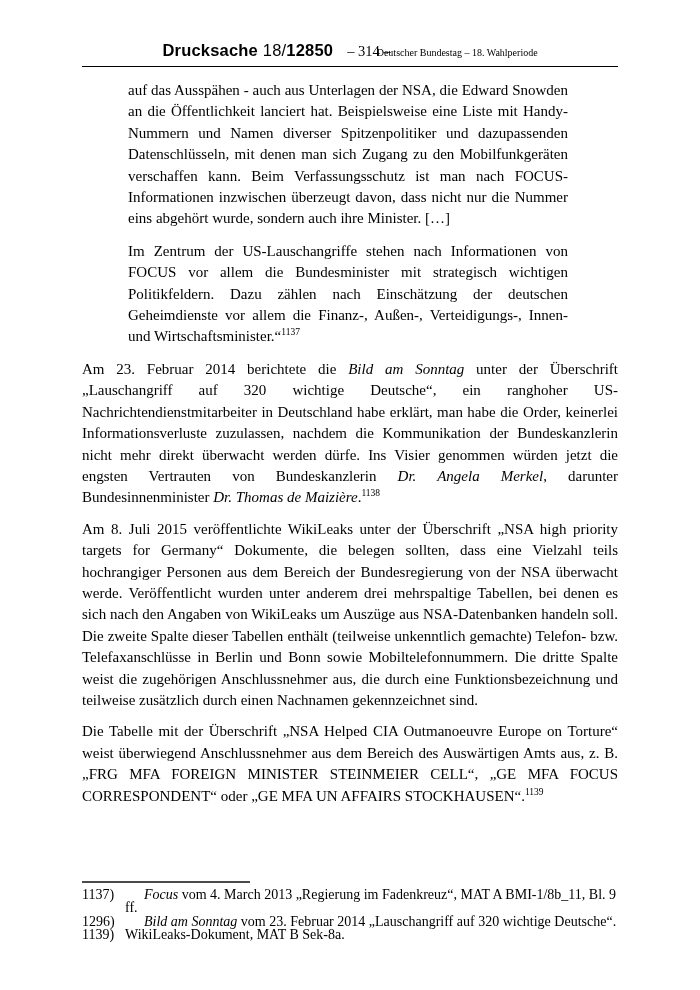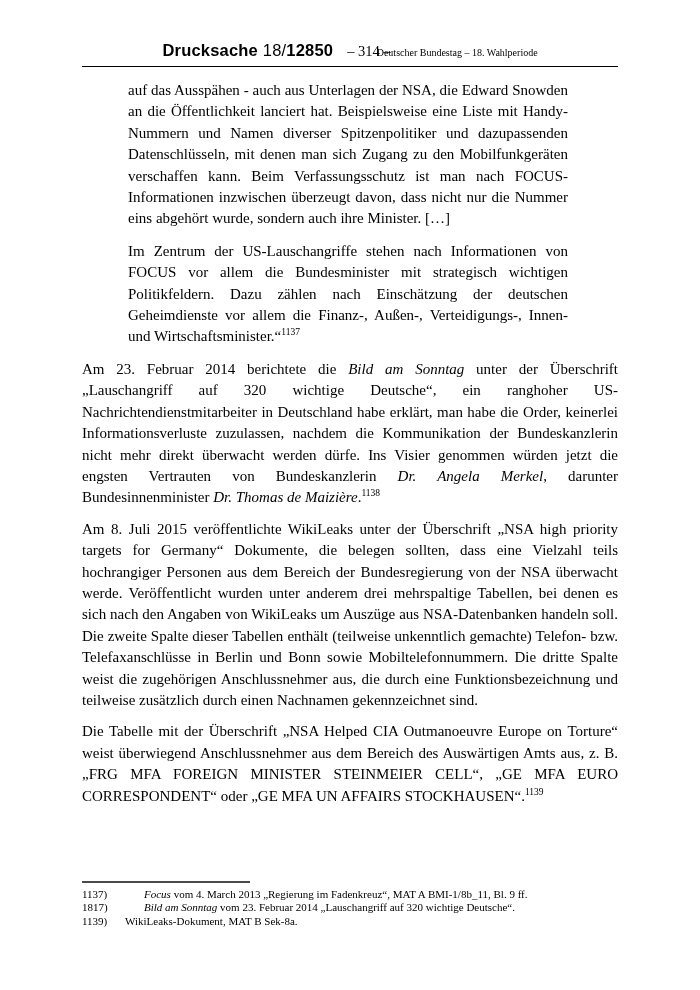--- a/index.html
+++ b/index.html
@@ -73,21 +73,21 @@
     width: 536px;
   }
   .fnrule {
     width: 168px;
     height: 0;
     border-top: 2px solid #4a4a4a;
     margin-bottom: 5px;
   }
   .fn-item {
     display: flex;
-    font-size: 11px;
+    font-size: 14px;
     line-height: 13.3px;
     text-align: left;
   }
   .fn-num { flex: 0 0 43px; }
   .fn-text { flex: 1; }
   .fn-text em { font-style: italic; padding-left: 19px; }
 </style>
 </head>
 <body>
 
@@ -99,32 +99,32 @@
     </div>
     <div class="head-center">– 314 –</div>
     <div class="head-right">Deutscher Bundestag – 18. Wahlperiode</div>
   </header>
 
   <main class="content" id="content">
       <p class="blockquote"><span>auf das Ausspähen - auch aus Unterlagen der NSA, die Edward Snowden an die Öffentlichkeit lanciert hat. Beispielsweise eine Liste mit Handy-Nummern und Namen diverser Spitzenpolitiker und dazupassenden Datenschlüsseln, mit denen man sich Zugang zu den Mobilfunkgeräten verschaffen kann. Beim Verfassungsschutz ist man nach FOCUS-Informationen inzwischen überzeugt davon, dass nicht nur die Nummer eins abgehört wurde, sondern auch ihre Minister. […]</span></p>
       <p class="blockquote"><span>Im Zentrum der US-Lauschangriffe stehen nach Informationen von FOCUS vor allem die Bundesminister mit strategisch wichtigen Politikfeldern. Dazu zählen nach Einschätzung der deutschen Geheimdienste vor allem die Finanz-, Außen-, Verteidigungs-, Innen- und Wirtschaftsminister.“</span><sup class="fnref">1137</sup></p>
       <p class="body"><span>Am 23. Februar 2014 berichtete die </span><em>Bild am Sonntag</em><span> unter der Überschrift „Lauschangriff auf 320 wichtige Deutsche“, ein ranghoher US-Nachrichtendienstmitarbeiter in Deutschland habe erklärt, man habe die Order, keinerlei Informationsverluste zuzulassen, nachdem die Kommunikation der Bundeskanzlerin nicht mehr direkt überwacht werden dürfe. Ins Visier genommen würden jetzt die engsten Vertrauten von Bundeskanzlerin </span><em>Dr. Angela Merkel</em><span>, darunter Bundesinnenminister </span><em>Dr. Thomas de Maizière</em><span>.</span><sup class="fnref">1138</sup></p>
       <p class="body"><span>Am 8. Juli 2015 veröffentlichte WikiLeaks unter der Überschrift „NSA high priority targets for Germany“ Dokumente, die belegen sollten, dass eine Vielzahl teils hochrangiger Personen aus dem Bereich der Bundesregierung von der NSA überwacht werde. Veröffentlicht wurden unter anderem drei mehrspaltige Tabellen, bei denen es sich nach den Angaben von WikiLeaks um Auszüge aus NSA-Datenbanken handeln soll. Die zweite Spalte dieser Tabellen enthält (teilweise unkenntlich gemachte) Telefon- bzw. Telefaxanschlüsse in Berlin und Bonn sowie Mobiltelefonnummern. Die dritte Spalte weist die zugehörigen Anschlussnehmer aus, die durch eine Funktionsbezeichnung und teilweise zusätzlich durch einen Nachnamen gekennzeichnet sind.</span></p>
-      <p class="body"><span>Die Tabelle mit der Überschrift „NSA Helped CIA Outmanoeuvre Europe on Torture“ weist überwiegend Anschlussnehmer aus dem Bereich des Auswärtigen Amts aus, z. B. „FRG MFA FOREIGN MINISTER STEINMEIER CELL“, „GE MFA EURO CORRESPONDENT“ oder „GE MFA UN AFFAIRS STOCKHAUSEN“.</span><sup class="fnref">1139</sup></p>
+      <p class="body"><span>Die Tabelle mit der Überschrift „NSA Helped CIA Outmanoeuvre Europe on Torture“ weist überwiegend Anschlussnehmer aus dem Bereich des Auswärtigen Amts aus, z. B. „FRG MFA FOREIGN MINISTER STEINMEIER CELL“, „GE MFA FOCUS CORRESPONDENT“ oder „GE MFA UN AFFAIRS STOCKHAUSEN“.</span><sup class="fnref">1139</sup></p>
     </main>
 
   <footer class="footnotes">
     <div class="fnrule"></div>
     <div id="fnlist">
         <div class="fn-item">
           <span class="fn-num">1137)</span>
           <span class="fn-text"><em>Focus</em><span> vom 4. March 2013 „Regierung im Fadenkreuz“, MAT A BMI-1/8b_11, Bl. 9 ff.</span></span>
         </div>
         <div class="fn-item">
-          <span class="fn-num">1817)</span>
+          <span class="fn-num">1296)</span>
           <span class="fn-text"><em>Bild am Sonntag</em><span> vom 23. Februar 2014 „Lauschangriff auf 320 wichtige Deutsche“.</span></span>
         </div>
         <div class="fn-item">
           <span class="fn-num">1139)</span>
           <span class="fn-text"><span>WikiLeaks-Dokument, MAT B Sek-8a.</span></span>
         </div>
       </div>
   </footer>
 
 </div>

